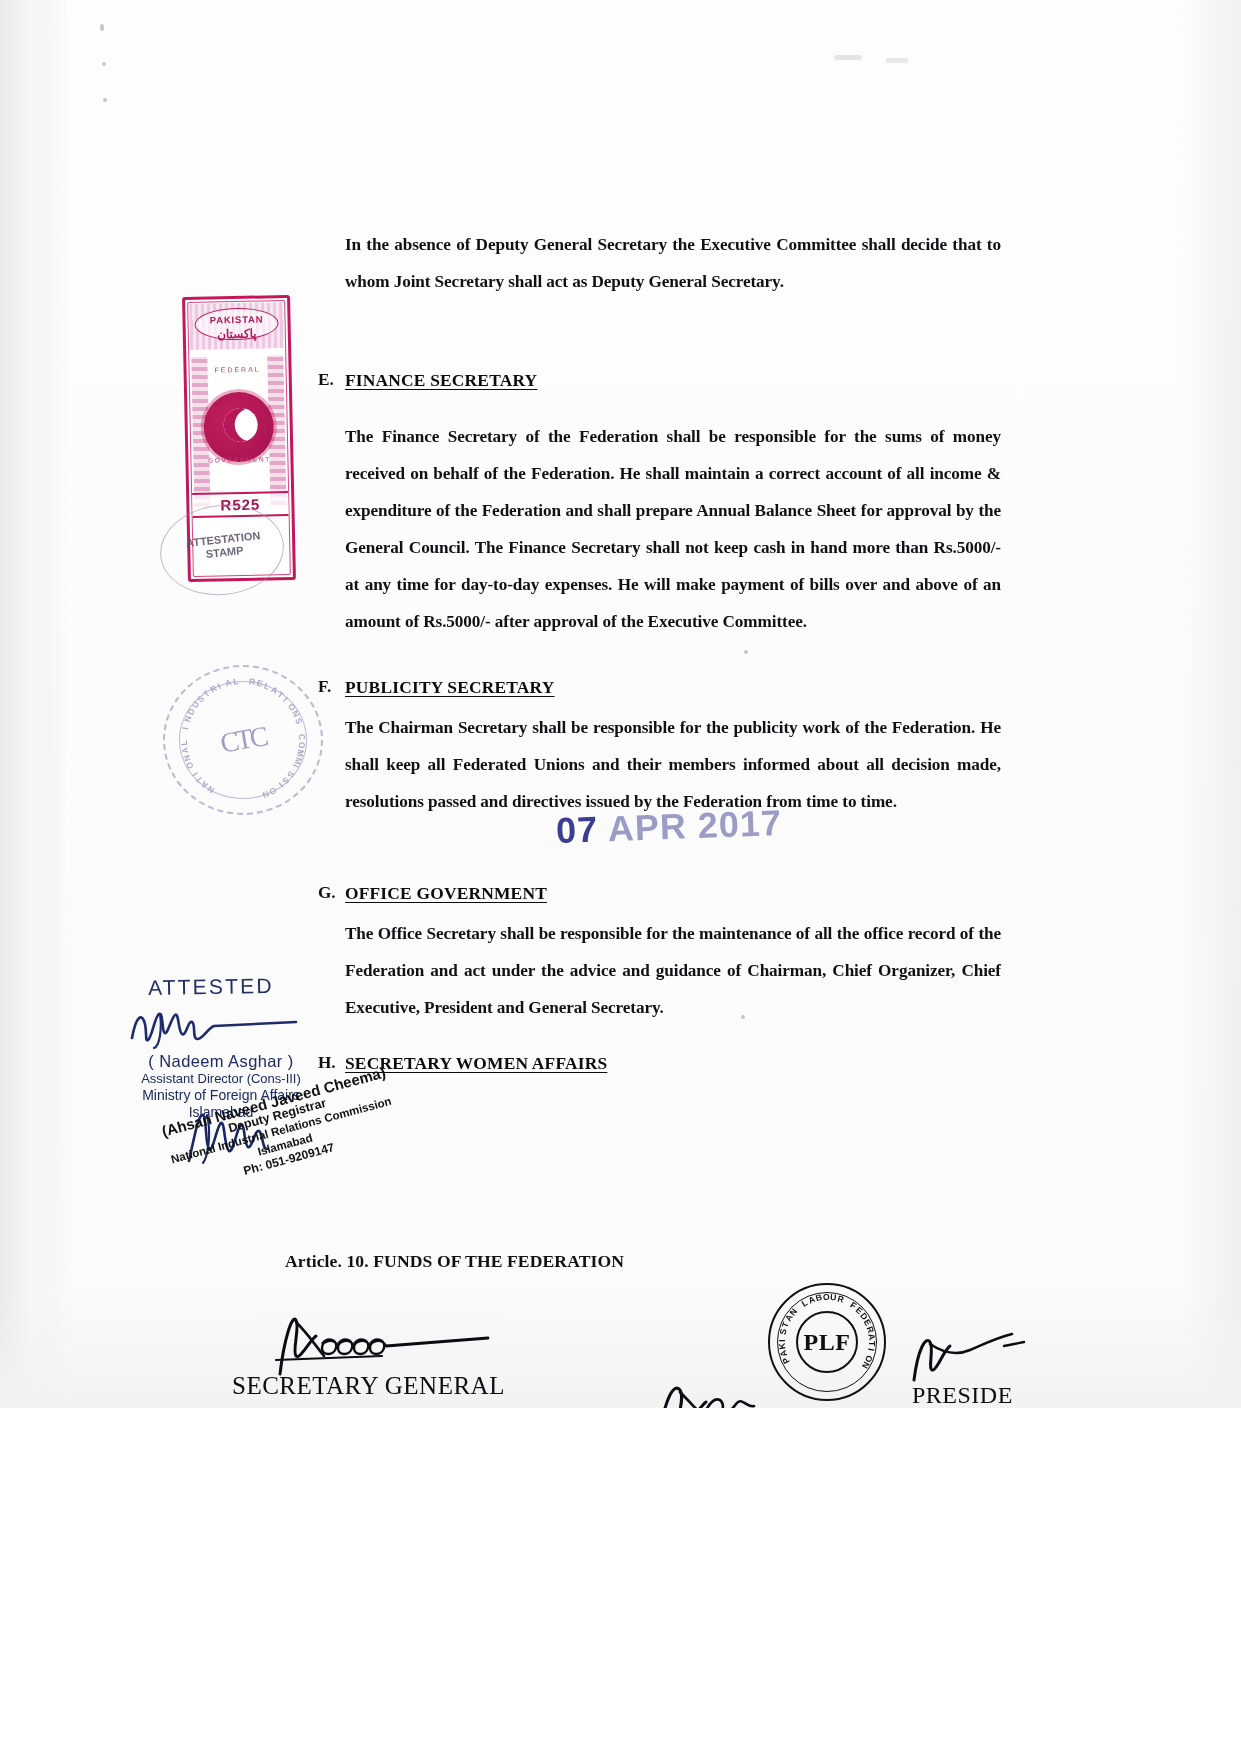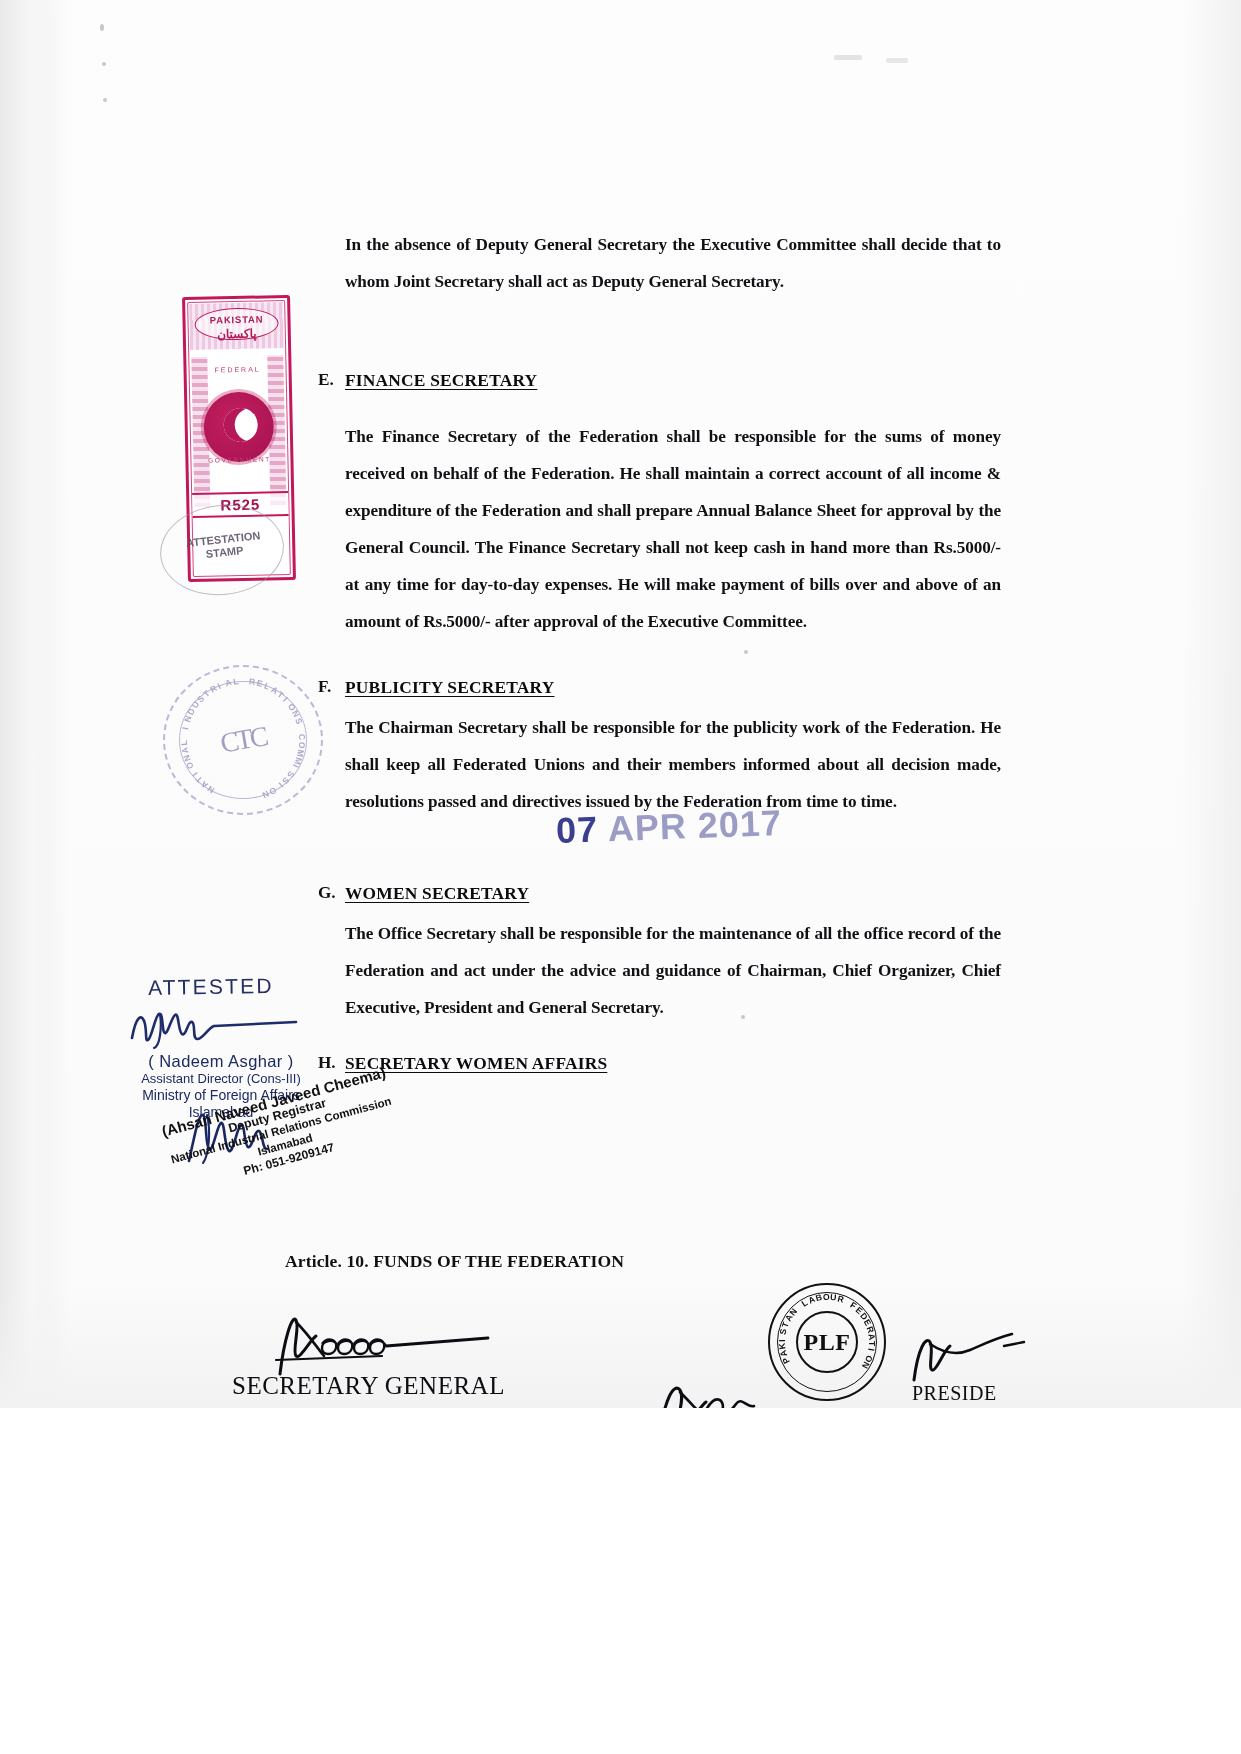--- a/index.html
+++ b/index.html
@@ -303,21 +303,21 @@
   .sig-secgen {
     left: 232px; top: 1372px;
     font-size: 25px;
   }
   .sig-chair {
     left: 573px; top: 1440px;
     font-size: 26px;
   }
   .sig-pres {
     left: 912px; top: 1382px;
-    font-size: 20px;
+    font-size: 24px;
   }
   .sig-draw { position: absolute; }
 
   
   .plf-seal {
     position: absolute;
     left: 768px; top: 1283px;
     width: 118px; height: 118px;
   }
   .plf-seal .o1 { position: absolute; inset: 0; border: 2.2px solid #111; border-radius: 50%; }
@@ -458,21 +458,21 @@
     <path d="M34 16 C36 30,34 48,28 50" fill="none" stroke="#1f2c6b" stroke-width="2.2" stroke-linecap="round"></path>
   </svg>
   <div class="nadeem-block">
     <div class="l1">( Nadeem Asghar )</div>
     <div class="l2">Assistant Director (Cons-III)</div>
     <div class="l3">Ministry of Foreign Affairs</div>
     <div class="l4">Islamabad</div>
   </div>
 
   <div class="sec-letter" style="top:883px;">G.</div>
-  <div class="sec-head" style="top:883px;">WOMEN SECRETARY</div>
+  <div class="sec-head" style="top:883px;">OFFICE GOVERNMENT</div>
   <div class="txtcol" style="top:915px;">
     <div class="para">The Office Secretary shall be responsible for the maintenance of all the office record of the Federation and act under the advice and guidance of Chairman, Chief Organizer, Chief Executive, President and General Secretary.</div>
   </div>
 
   <div class="sec-letter" style="top:1053px;">H.</div>
   <div class="sec-head" style="top:1053px;">SECRETARY WOMEN AFFAIRS</div>
 
   <svg class="sig-ahsan" viewBox="0 0 150 60">
     <path d="M4 56 C10 28,14 8,18 10 C22 12,20 40,24 44 C28 48,32 20,36 18 C40 16,39 42,44 46 C48 49,52 22,56 20 C60 18,59 40,63 42 C67 44,70 24,74 26 C78 28,77 44,82 44" fill="none" stroke="#1b2763" stroke-width="2.6" stroke-linecap="round"></path>
     <path d="M22 10 C26 26,24 50,18 58" fill="none" stroke="#1b2763" stroke-width="2.1" stroke-linecap="round"></path>

